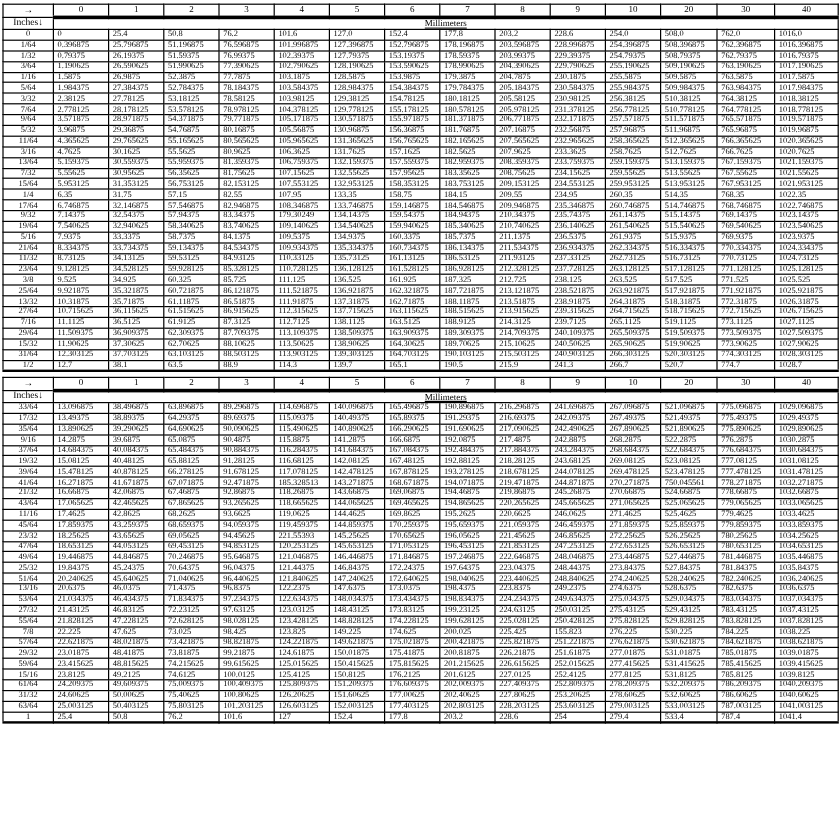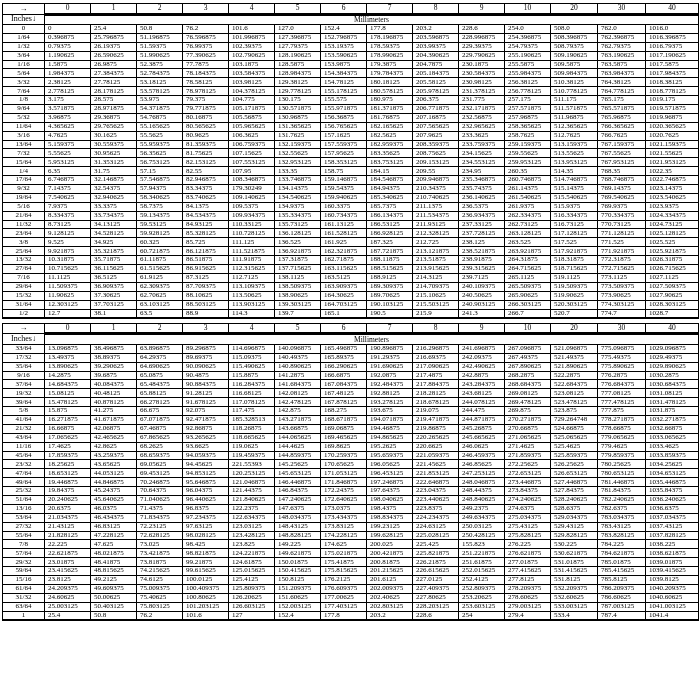--- a/index.html
+++ b/index.html
@@ -23,21 +23,21 @@
   .conv th, .conv td {
     border: 1px solid #000;
     font-weight: normal;
     padding: 0;
     white-space: nowrap;
     overflow: hidden;
     line-height: 1.05;
   }
   .conv thead th { height: 10.5px; font-size: 7.5px; text-align: center; }
   .conv thead th.corner { font-size: 8px; }
-  .conv thead th.mmspan { border-top: 3px solid #000; }
+  .conv thead th.mmspan { border-top: 3px solid #000; text-decoration: underline; }
   .conv tbody th.rowlabel { text-align: center; font-size: 7px; height: 8.9px; }
   .conv tbody td { text-align: left; padding-left: 3px; font-size: 7px; height: 8.9px; }
 </style>
 </head>
 <body>
 
 <div id="root">
   <table class="conv" id="table-0">
       <colgroup>
         <col style="width: 42px;">
@@ -210,37 +210,20 @@
           <td>155.178125</td>
           <td>180.578125</td>
           <td>205.978125</td>
           <td>231.378125</td>
           <td>256.778125</td>
           <td>510.778125</td>
           <td>764.778125</td>
           <td>1018.778125</td>
         </tr>
         <tr>
-          <th class="rowlabel">1/8</th>
-          <td>3.175</td>
-          <td>28.575</td>
-          <td>53.975</td>
-          <td>79.375</td>
-          <td>104.775</td>
-          <td>130.175</td>
-          <td>155.575</td>
-          <td>180.975</td>
-          <td>206.375</td>
-          <td>231.775</td>
-          <td>257.175</td>
-          <td>511.175</td>
-          <td>765.175</td>
-          <td>1019.175</td>
-        </tr>
-        <tr>
           <th class="rowlabel">9/64</th>
           <td>3.571875</td>
           <td>28.971875</td>
           <td>54.371875</td>
           <td>79.771875</td>
           <td>105.171875</td>
           <td>130.571875</td>
           <td>155.971875</td>
           <td>181.371875</td>
           <td>206.771875</td>
@@ -799,50 +782,33 @@
           <td>167.878125</td>
           <td>193.278125</td>
           <td>218.678125</td>
           <td>244.078125</td>
           <td>269.478125</td>
           <td>523.478125</td>
           <td>777.478125</td>
           <td>1031.478125</td>
         </tr>
         <tr>
-          <th class="rowlabel">5/8</th>
-          <td>15.875</td>
-          <td>41.275</td>
-          <td>66.675</td>
-          <td>92.075</td>
-          <td>117.475</td>
-          <td>142.875</td>
-          <td>168.275</td>
-          <td>193.675</td>
-          <td>219.075</td>
-          <td>244.475</td>
-          <td>269.875</td>
-          <td>523.875</td>
-          <td>777.875</td>
-          <td>1031.875</td>
-        </tr>
-        <tr>
           <th class="rowlabel">41/64</th>
           <td>16.271875</td>
           <td>41.671875</td>
           <td>67.071875</td>
           <td>92.471875</td>
           <td>185.328513</td>
           <td>143.271875</td>
           <td>168.671875</td>
           <td>194.071875</td>
           <td>219.471875</td>
           <td>244.871875</td>
           <td>270.271875</td>
-          <td>729.264748</td>
+          <td>750.045561</td>
           <td>778.271875</td>
           <td>1032.271875</td>
         </tr>
         <tr>
           <th class="rowlabel">21/32</th>
           <td>16.66875</td>
           <td>42.06875</td>
           <td>67.46875</td>
           <td>92.86875</td>
           <td>118.26875</td>

